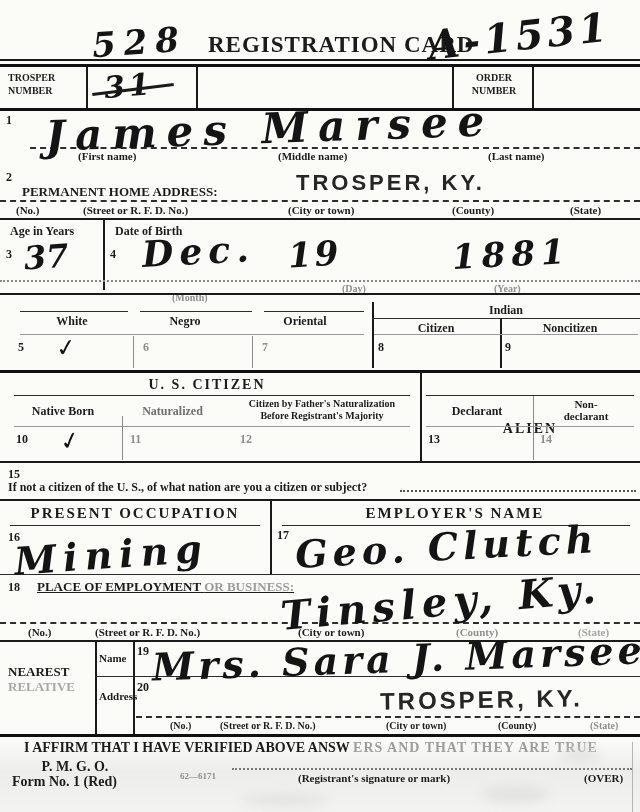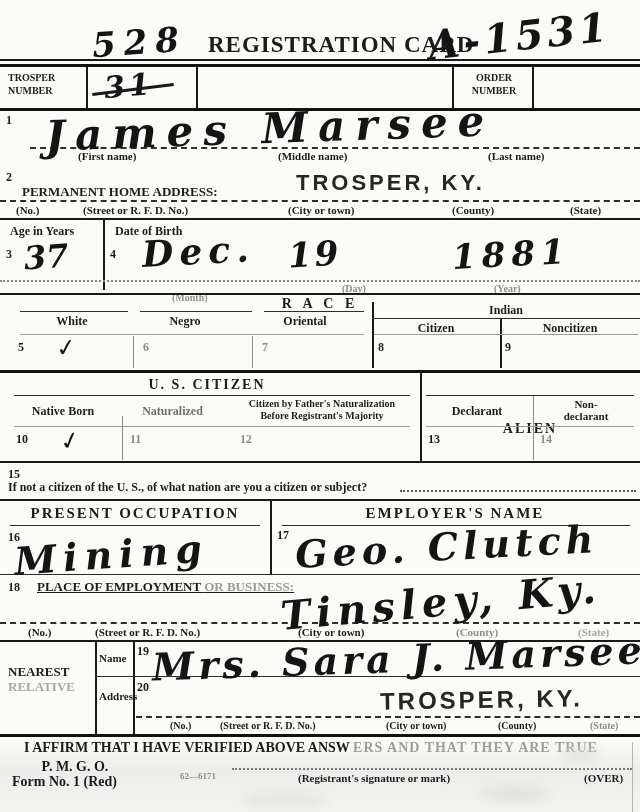--- a/index.html
+++ b/index.html
@@ -91,21 +91,20 @@
   <div class="abs num" style="left:110px;top:247px;">4</div>
   <div class="abs hand" style="left:142px;top:230px;font-size:36px;letter-spacing:6px;transform:rotate(-3deg);">Dec.</div>
   <div class="abs hand" style="left:288px;top:234px;font-size:34px;letter-spacing:3px;transform:rotate(-3deg);">19</div>
   <div class="abs hand" style="left:452px;top:234px;font-size:34px;letter-spacing:6px;transform:rotate(-3deg);">1881</div>
   <div class="dotline" style="left:0;top:280px;width:640px;border-color:#888;"></div>
   <div class="abs lbl-sm faded" style="left:172px;top:292px;">(Month)</div>
   <div class="abs lbl-sm faded" style="left:342px;top:283px;">(Day)</div>
   <div class="abs lbl-sm faded" style="left:494px;top:283px;">(Year)</div>
   <div class="hline" style="left:0;top:293px;width:640px;"></div>
 
-  <div class="abs hdr ctr" style="left:0;top:296px;width:640px;font-size:14px;letter-spacing:4px;">R A C E</div>
   <div class="vline" style="left:372px;top:302px;height:66px;"></div>
   <div class="vline" style="left:500px;top:318px;height:50px;"></div>
   <div class="hline-thin" style="left:20px;top:311px;width:108px;"></div>
   <div class="hline-thin" style="left:140px;top:311px;width:112px;"></div>
   <div class="hline-thin" style="left:264px;top:311px;width:100px;"></div>
   <div class="abs lbl ctr" style="left:22px;top:314px;width:100px;font-size:12px;">White</div>
   <div class="abs lbl ctr" style="left:135px;top:314px;width:100px;font-size:12px;">Negro</div>
   <div class="abs lbl ctr" style="left:255px;top:314px;width:100px;font-size:12px;">Oriental</div>
   <div class="abs lbl ctr" style="left:372px;top:303px;width:268px;font-size:12px;">Indian</div>
   <div class="hline-thin" style="left:372px;top:318px;width:268px;"></div>

